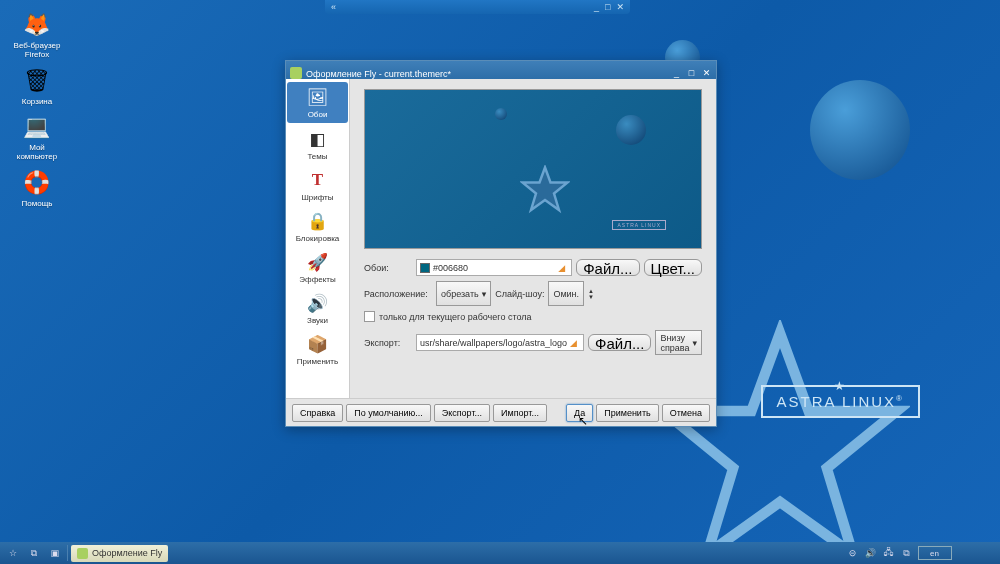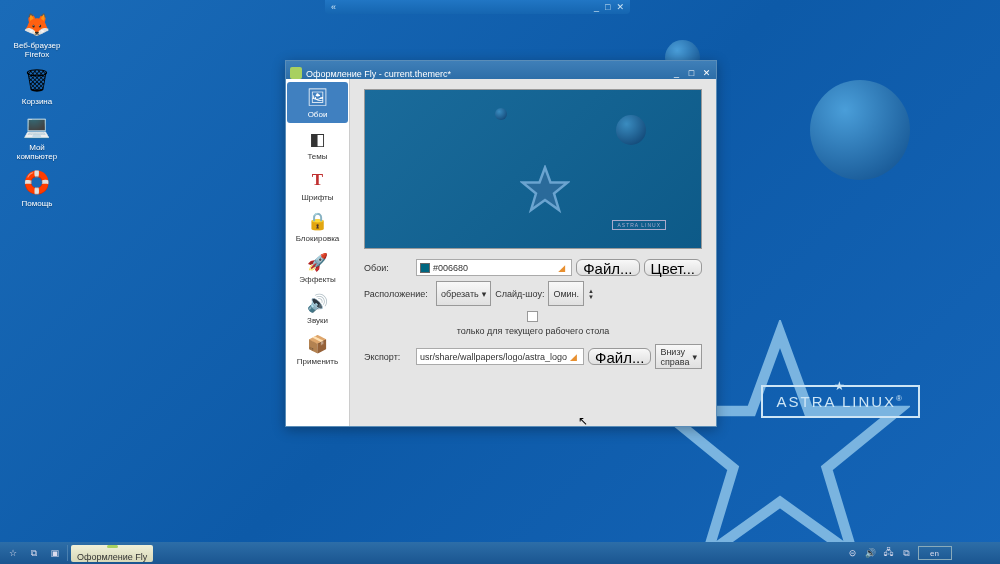--- a/index.html
+++ b/index.html
@@ -43,34 +43,34 @@
 .preview-sphere-1 { position: absolute; right: 55px; top: 25px; width: 30px; height: 30px; background: radial-gradient(circle at 35% 30%, #3a8cc0, #0a3a68); border-radius: 50%; }
 .preview-sphere-2 { position: absolute; left: 130px; top: 18px; width: 12px; height: 12px; background: radial-gradient(circle at 35% 30%, #3a8cc0, #0a3a68); border-radius: 50%; }
 .preview-badge { position: absolute; right: 35px; bottom: 18px; border: 1px solid #aac; padding: 1px 4px; color: #aac; font-size: 5px; letter-spacing: 1px; }
 
 .form-row { display: flex; align-items: center; gap: 4px; margin-bottom: 5px; font-size: 9px; color: #333; }
 .form-label { min-width: 48px; }
 .form-input { flex: 1; height: 17px; background: #fff; border: 1px solid #aaa; font-size: 9px; padding: 0 3px; display: flex; align-items: center; gap: 3px; }
 .color-swatch { width: 10px; height: 10px; background: #006680; border: 1px solid #666; }
 .form-btn { height: 17px; padding: 0 6px; background: linear-gradient(#f8f8f8,#e0e0e0); border: 1px solid #999; font-size: 15px; cursor: pointer; border-radius: 6px; }
 .form-select { height: 25px; padding: 0 4px; background: linear-gradient(#f8f8f8,#e0e0e0); border: 1px solid #999; font-size: 9px; display: flex; align-items: center; gap: 3px; }
-.checkbox-row { display: flex; align-items: center; gap: 4px; font-size: 9px; color: #333; margin-bottom: 8px; flex-direction: column; }
+.checkbox-row { display: flex; align-items: center; gap: 4px; font-size: 9px; color: #333; margin-bottom: 8px; }
 .checkbox { width: 11px; height: 11px; background: #fff; border: 1px solid #999; }
 .clear-icon { color: #e89030; font-size: 9px; margin-left: auto; margin-right: 3px; }
 
 .dialog-footer { height: 28px; border-top: 1px solid #ccc; display: flex; align-items: center; padding: 0 6px; gap: 3px; background: #e5e5e5; }
 .dialog-footer .spacer { flex: 1; }
 .footer-btn { height: 18px; padding: 0 7px; background: linear-gradient(#f8f8f8,#e0e0e0); border: 1px solid #999; font-size: 9px; cursor: pointer; border-radius: 2px; }
 .footer-btn.default { border: 1px solid #5590c8; box-shadow: 0 0 2px #5590c8; }
 .cursor { position: absolute; left: 578px; top: 414px; font-size: 12px; color: #000; pointer-events: none; z-index: 100; }
 
 
 .taskbar { position: absolute; bottom: 0; left: 0; right: 0; height: 22px; background: linear-gradient(#2d6ea8, #1a5590); display: flex; align-items: center; padding: 0 4px; gap: 3px; color: #dde; font-size: 9px; }
 .taskbar-btn { width: 18px; height: 18px; display: flex; align-items: center; justify-content: center; cursor: pointer; color: #dde; }
-.taskbar-app { height: 17px; padding: 0 6px; background: linear-gradient(#f0f0d8, #d8d8b8); display: flex; align-items: center; gap: 4px; color: #333; border-radius: 2px; cursor: pointer; font-size: 9px; flex-direction: column; }
+.taskbar-app { height: 17px; padding: 0 6px; background: linear-gradient(#f0f0d8, #d8d8b8); display: flex; align-items: center; gap: 4px; color: #333; border-radius: 2px; cursor: pointer; font-size: 9px; }
 .taskbar-app-icon { width: 11px; height: 11px; background: #a8d060; border-radius: 2px; }
 .taskbar-spacer { flex: 1; }
 .taskbar-tray { display: flex; align-items: center; gap: 4px; }
 .tray-icon { width: 14px; height: 14px; display: flex; align-items: center; justify-content: center; color: #dde; cursor: pointer; }
 .lang-badge { border: 1px solid #8ab; padding: 0 16px; font-size: 8px; }
 .taskbar-clock { text-align: right; line-height: 1; padding-left: 4px; }
 .taskbar-time { font-size: 10px; margin-top: 45px; }
 .taskbar-date { font-size: 7px; opacity: .85; }
 </style>
 </head>
@@ -204,20 +204,30 @@
           <span class="clear-icon">◢</span>
         </div>
         <button class="form-btn">Файл...</button>
         <div class="form-select">
           <span>Внизу справа</span>
             <span>▾</span>
         </div>
       </div>
     </div>
   </div>
+  <div class="dialog-footer">
+    <button class="footer-btn">Справка</button>
+    <button class="footer-btn">По умолчанию...</button>
+    <button class="footer-btn">Экспорт...</button>
+    <button class="footer-btn">Импорт...</button>
+    <div class="spacer"></div>
+    <button class="footer-btn default">Да</button>
+    <button class="footer-btn">Применить</button>
+    <button class="footer-btn">Отмена</button>
+  </div>
 </div>
 
 <div class="cursor">↖</div>
 
 <div class="taskbar">
   <div class="taskbar-btn">☆</div>
   <div class="taskbar-btn">⧉</div>
   <div class="taskbar-btn">▣</div>
   <div style="width:1px;height:16px;background:#4a80b0"></div>
   <div class="taskbar-app">

